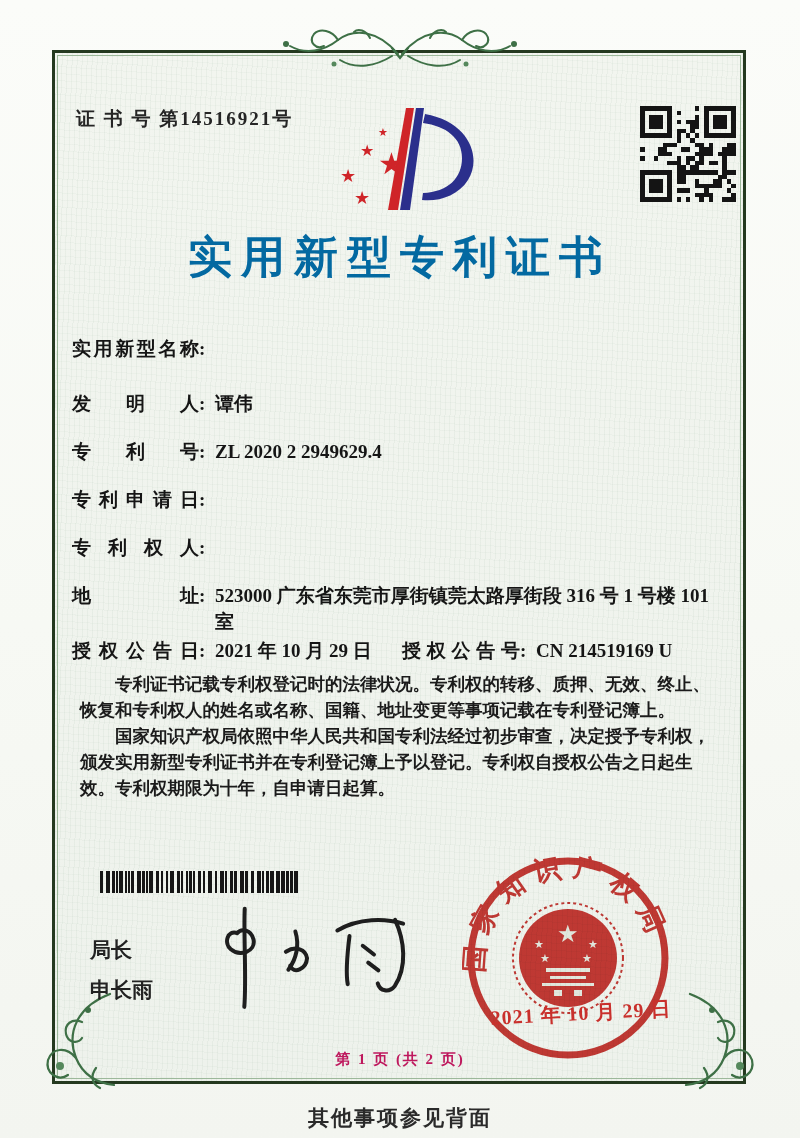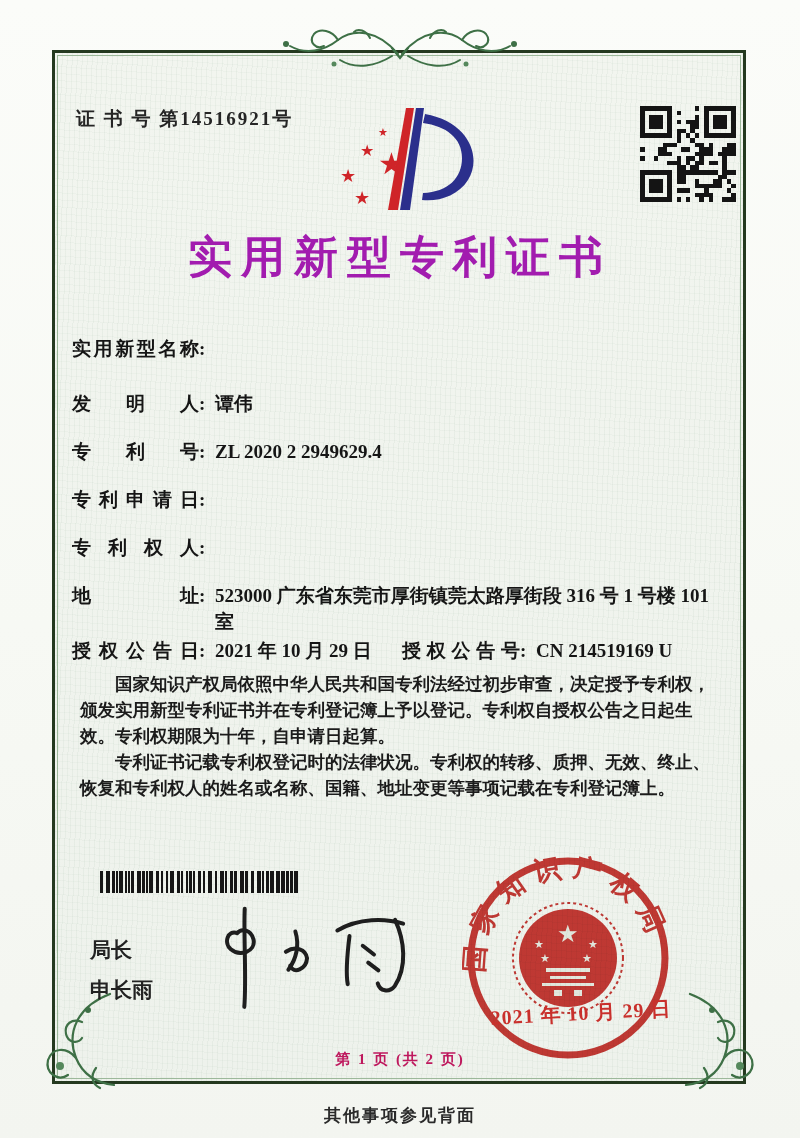--- a/index.html
+++ b/index.html
@@ -25,21 +25,21 @@
     position:absolute;inset:2px;border:1px solid #9cb89a;
   }
   .cert-no{
     position:absolute;left:76px;top:106px;
     font-size:19px;font-weight:700;letter-spacing:2px;color:#252525;
   }
   .logo{position:absolute;left:330px;top:96px;width:145px;height:122px;}
   .qr{position:absolute;left:640px;top:106px;width:96px;height:96px;}
   .title{
     position:absolute;left:0;top:228px;width:100%;text-align:center;
-    font-size:44px;font-weight:700;letter-spacing:9px;color:#a21caf;
+    font-size:44px;font-weight:700;letter-spacing:9px;color:#0369a1;
   }
   .fields{
     position:absolute;left:72px;top:336px;width:656px;
     font-size:19px;font-weight:600;line-height:26px;color:#151515;
   }
   .frow{display:flex;margin-bottom:22px;}
   .frow.first{margin-bottom:29px;}
   .frow.addr{margin-bottom:3px;}
   .flabel{
     flex:0 0 127px;text-align:justify;text-align-last:justify;
@@ -74,21 +74,21 @@
     position:absolute;left:486px;top:1000px;width:190px;text-align:center;
     font-size:20px;font-weight:700;color:#c9302c;transform:rotate(-3deg);
     letter-spacing:1px;white-space:nowrap;
   }
   .page-info{
     position:absolute;left:0;top:1050px;width:100%;text-align:center;
     font-size:15px;font-weight:600;letter-spacing:2px;color:#be185d;
   }
   .back-note{
     position:absolute;left:0;top:1104px;width:100%;text-align:center;
-    font-size:17px;font-weight:600;letter-spacing:2px;color:#2a2a2a;
+    font-size:21px;font-weight:600;letter-spacing:2px;color:#2a2a2a;
   }
   .ornament-top{position:absolute;left:270px;top:20px;width:260px;height:64px;}
   .ornament-bl{position:absolute;left:36px;top:988px;width:84px;height:104px;}
   .ornament-br{position:absolute;right:36px;top:988px;width:84px;height:104px;transform:scaleX(-1);}
 </style>
 </head>
 <body>
 
 <div class="paper-texture"></div>
 
@@ -399,22 +399,22 @@
     </div>
     <div class="grant-right">
       <span class="flabel">授权公告号</span>
       <span class="fcolon">:</span>
       <span class="fvalue">CN 214519169 U</span>
     </div>
   </div>
 </div>
 
 <div class="body-text">
+  <p>专利证书记载专利权登记时的法律状况。专利权的转移、质押、无效、终止、恢复和专利权人的姓名或名称、国籍、地址变更等事项记载在专利登记簿上。</p>
   <p>国家知识产权局依照中华人民共和国专利法经过初步审查，决定授予专利权，颁发实用新型专利证书并在专利登记簿上予以登记。专利权自授权公告之日起生效。专利权期限为十年，自申请日起算。</p>
-  <p>专利证书记载专利权登记时的法律状况。专利权的转移、质押、无效、终止、恢复和专利权人的姓名或名称、国籍、地址变更等事项记载在专利登记簿上。</p>
 </div>
 
 <div class="barcode" id="barcode">
     <div style="width: 3px; margin-right: 3px;"></div>
     <div style="width: 4px; margin-right: 2px;"></div>
     <div style="width: 3px; margin-right: 1px;"></div>
     <div style="width: 2px; margin-right: 1px;"></div>
     <div style="width: 4px; margin-right: 2px;"></div>
     <div style="width: 2px; margin-right: 1px;"></div>
     <div style="width: 2px; margin-right: 1px;"></div>

